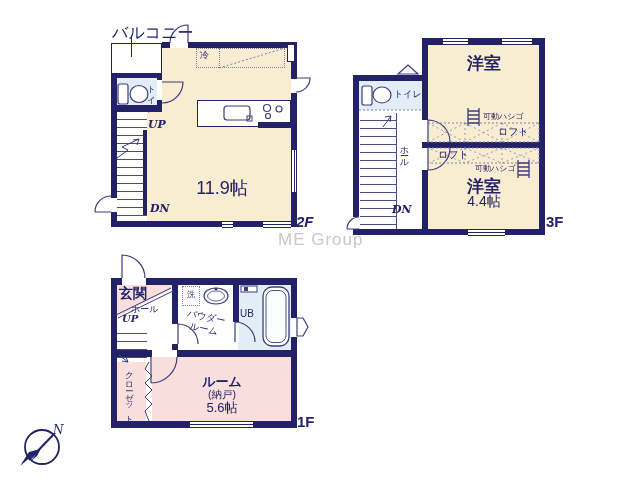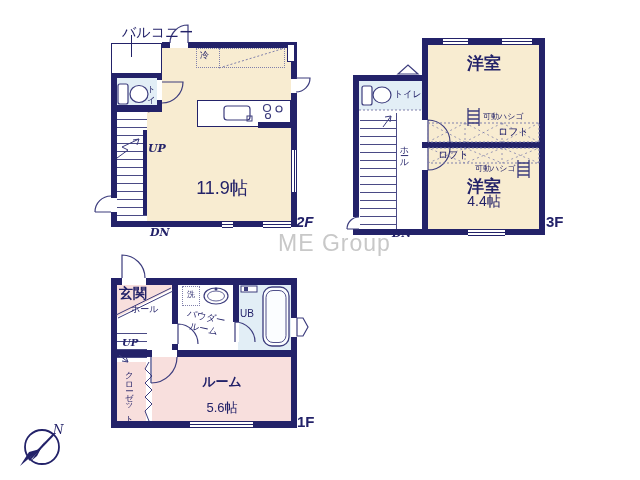--- a/index.html
+++ b/index.html
@@ -9,28 +9,28 @@
   .abs{position:absolute;}
   .wall{position:absolute;background:#232269;}
   .fill{position:absolute;}
   .cream{background:#f8ecd1;}
   .pink{background:#f8dfdd;}
   .blue{background:#e2eef6;}
   .white{background:#ffffff;}
   .txt{position:absolute;color:#232269;line-height:1.05;white-space:nowrap;}
   .c{text-align:center;}
   .vtxt{writing-mode:vertical-rl;text-orientation:upright;letter-spacing:1px;}
-  .updn{font-family:"DejaVu Serif",serif;font-style:italic;font-weight:bold;margin-top:24px;}
+  .updn{font-family:"DejaVu Serif",serif;font-style:italic;font-weight:bold;}
   .win-h{position:absolute;height:7px;background:linear-gradient(to bottom,#232269 0 1px,#fff 1px 3px,#232269 3px 4px,#fff 4px 6px,#232269 6px 7px);}
   .win-v{position:absolute;width:6px;background:linear-gradient(to right,#232269 0 1px,#fff 1px 2.5px,#232269 2.5px 3.5px,#fff 3.5px 5px,#232269 5px 6px);}
   .gap{position:absolute;background:#fff;}
   .stairs{position:absolute;background:#fff repeating-linear-gradient(to bottom,#ffffff 0 7px,#4a4a85 7px 8px);}
   .dotted{position:absolute;border:1px dotted #8080ab;}
   svg.ov{position:absolute;left:0;top:0;overflow:visible;pointer-events:none;}
-  .wm{position:absolute;color:#c8c8c8;font-size:23px;font-weight:500;letter-spacing:1px;}
+  .wm{position:absolute;color:#c8c8c8;font-size:17px;font-weight:500;letter-spacing:1px;}
   .flabel{font-size:15px;font-weight:600;}
   .rname{font-size:17px;font-weight:600;}
   .rsize{font-size:14px;font-weight:500;}
   .small{font-size:9px;font-weight:500;}
 </style>
 </head>
 <body>
 
 <div id="canvas">
 
@@ -79,21 +79,21 @@
       <rect x="152" y="91" width="5" height="5" fill="none" stroke="#3c3c7d" stroke-width="1"></rect>
       <circle cx="172" cy="83" r="3.5" fill="none" stroke="#3c3c7d" stroke-width="1.2"></circle>
       <circle cx="184" cy="84" r="3" fill="none" stroke="#3c3c7d" stroke-width="1.2"></circle>
       <circle cx="173" cy="91" r="2.5" fill="none" stroke="#3c3c7d" stroke-width="1.2"></circle>
       <rect x="23" y="59" width="10" height="20" rx="2" fill="#ffffff" stroke="#3c3c7d" stroke-width="1.2"></rect>
       <ellipse cx="44" cy="69" rx="9" ry="8.5" fill="#ffffff" stroke="#3c3c7d" stroke-width="1.2"></ellipse>
       <path d="M22,133 L33,125 L27,122 L44,114 M44,114 L38,115 M44,114 L42,120" fill="none" stroke="#3c3c7d" stroke-width="1"></path>
       <path d="M124,43 L190,23" stroke="#8080ab" stroke-width="1" stroke-dasharray="2,2" fill="none"></path>
     </svg>
 
-    <div class="txt small" style="left:27px;top:0px;font-size:14px;">バルコニー</div>
+    <div class="txt small" style="left:17px;top:0px;font-size:16px;">バルコニー</div>
     <div class="txt" style="left:105px;top:26px;font-size:9px;">冷</div>
     <div class="txt vtxt" style="left:52px;top:54px;font-size:8.5px;height:28px;">トイレ</div>
     <div class="txt updn" style="left:53px;top:94px;font-size:11px;">UP</div>
     <div class="txt updn" style="left:55px;top:178px;font-size:11px;">DN</div>
     <div class="txt c" style="left:87px;top:154px;width:80px;font-size:18px;font-weight:500;">11.9帖</div>
     <div class="txt flabel" style="left:201px;top:189px;font-style:italic;">2F</div>
   </div>
 
   <div class="abs" style="left:345px;top:25px;width:234px;height:216px;">
 
@@ -200,20 +200,21 @@
     <div class="txt" style="left:36px;top:50px;font-size:9px;">ホール</div>
     <div class="txt updn" style="left:27px;top:59px;font-size:10px;">UP</div>
     <div class="txt" style="left:92px;top:36px;font-size:8px;">洗</div>
     <div class="txt c" style="left:86px;top:56px;width:48px;font-size:9.5px;transform:rotate(12deg);white-space:normal;line-height:12px;">
       <span>パウダー</span><br>
       <span>ルーム</span>
     </div>
     <div class="txt" style="left:145px;top:54px;font-size:10px;font-weight:500;">UB</div>
     <div class="txt vtxt" style="left:30px;top:110px;font-size:8.5px;height:52px;">クローゼット</div>
     <div class="txt c" style="left:67px;top:120px;width:120px;font-size:13px;font-weight:600;">ルーム</div>
+    <div class="txt c" style="left:67px;top:134px;width:120px;font-size:10.5px;">(納戸)</div>
     <div class="txt c" style="left:67px;top:146px;width:120px;font-size:13px;font-weight:500;">5.6帖</div>
     <div class="txt flabel" style="left:202px;top:159px;">1F</div>
   </div>
 
   <div class="abs" style="left:17px;top:420px;width:52px;height:52px;">
     <svg width="52" height="52" viewBox="0 0 52 52" style="overflow:visible;">
       <circle cx="25" cy="27" r="17" fill="#ffffff" stroke="#232269" stroke-width="1.8"></circle>
       <line x1="12" y1="40" x2="37" y2="14" stroke="#232269" stroke-width="2"></line>
       <polygon points="3,46 23,29 12,32" fill="#232269"></polygon>
       <polygon points="14,41 28,21 20,36" fill="#232269"></polygon>

